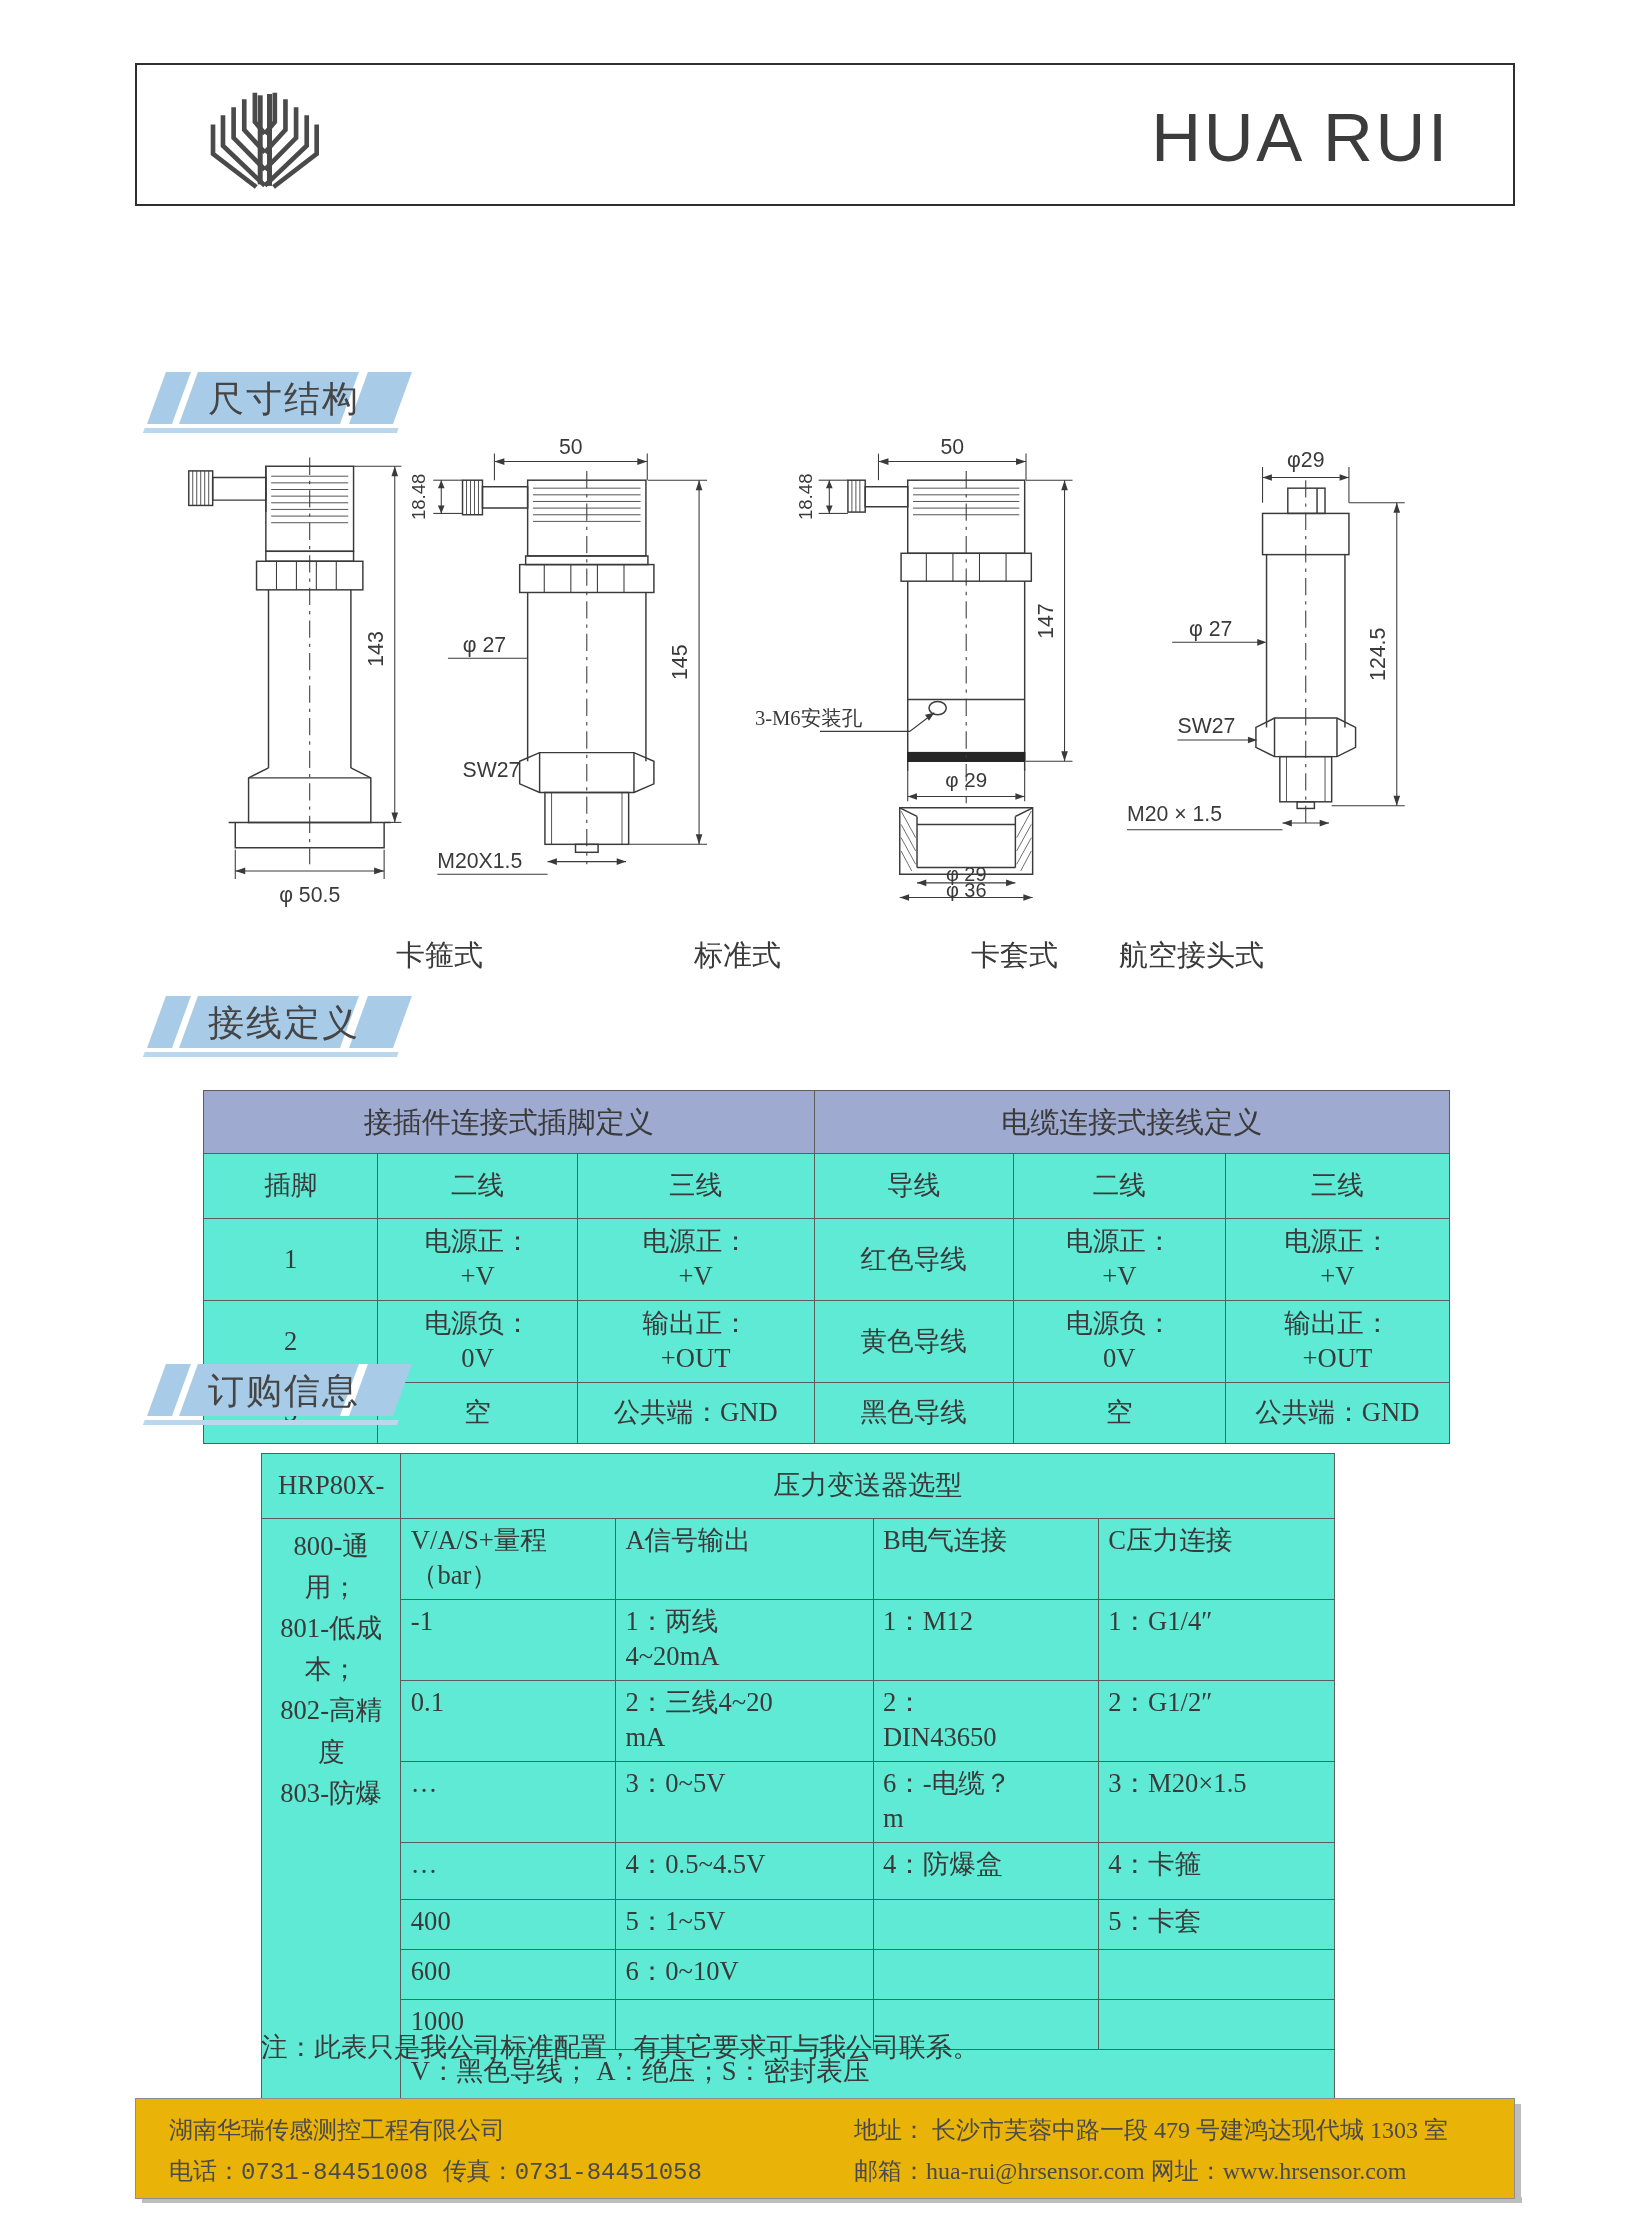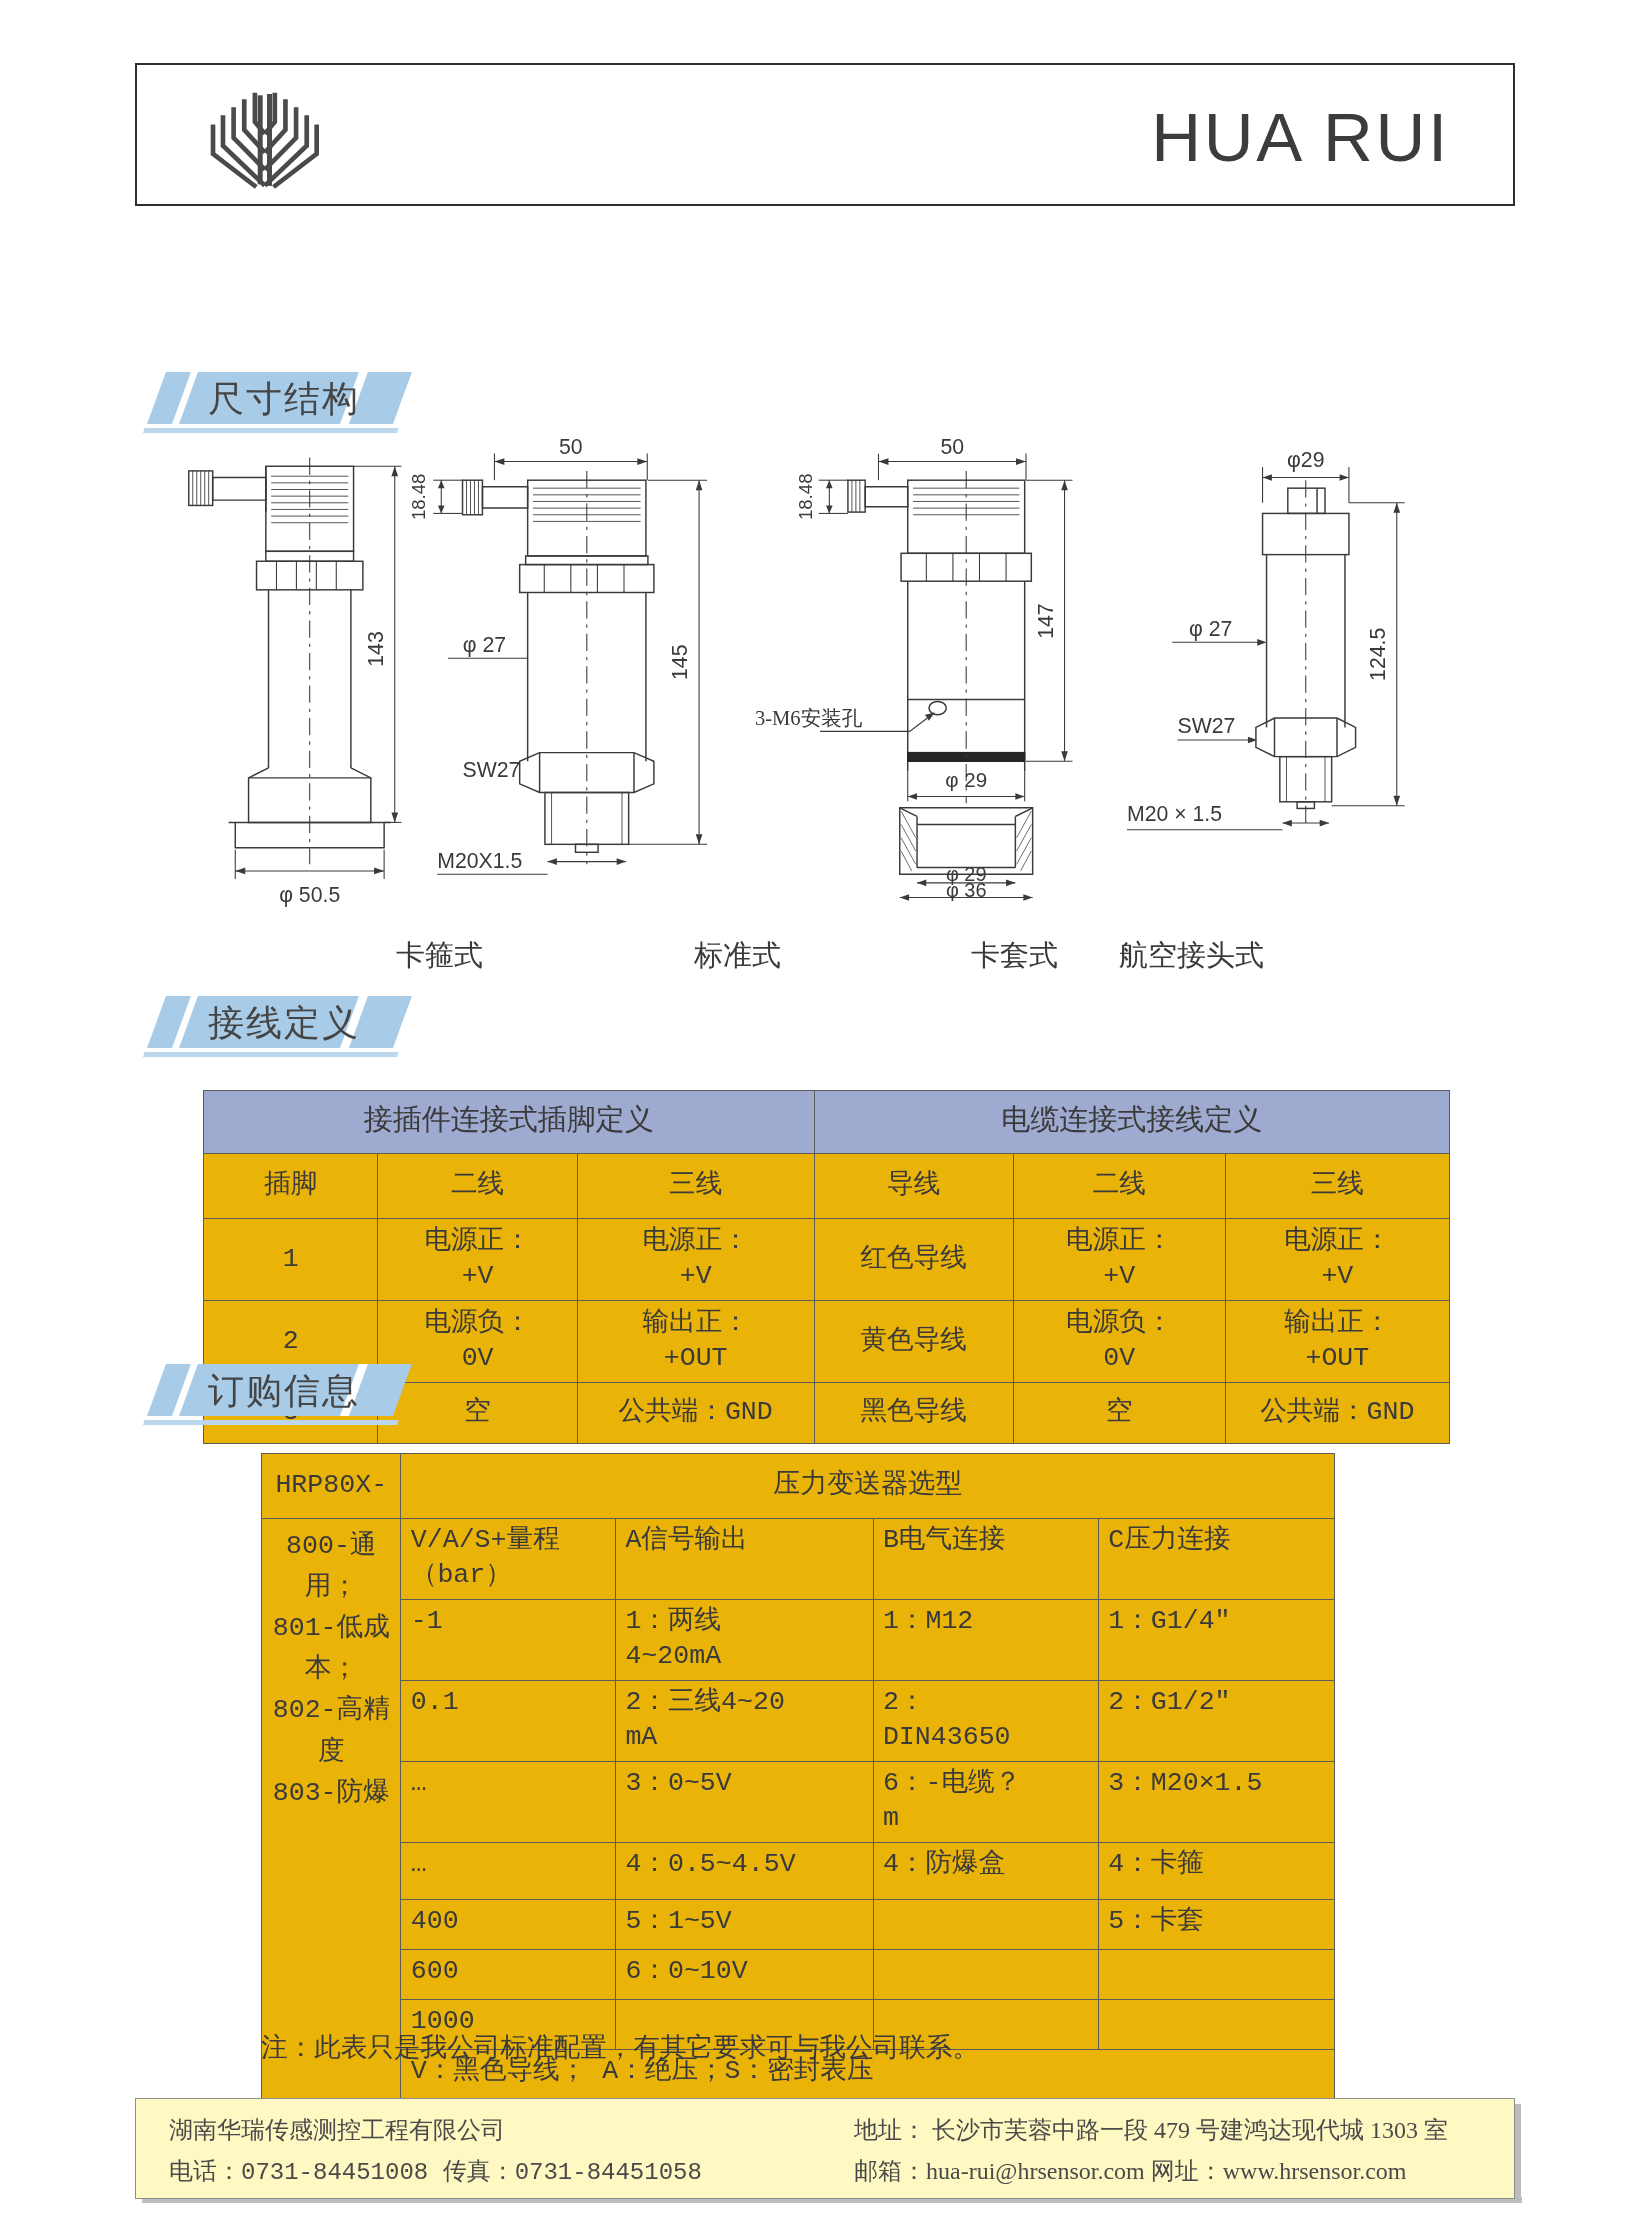--- a/index.html
+++ b/index.html
@@ -64,22 +64,22 @@
 
   .caption-row{ position:absolute; left:135px; top:936px; width:1380px; height:40px; }
   .caption{
     position:absolute; font-size:29px; color:#3a3a3a; white-space:nowrap;
     font-family:"Liberation Serif","DejaVu Serif",serif;
   }
 
   
   table.grid{
     border-collapse:collapse; position:absolute;
-    font-family:Liberation Mono, monospace;
-    color:#3a3a3a; background:#eab308;
+    font-family:Liberation Serif, serif;
+    color:#3a3a3a; background:#5eead4;
   }
   table.grid td{
     border:1.3px solid #5c5c5c; text-align:center; vertical-align:middle;
     padding:4px 2.7px; font-size:26.6px; line-height:1.32;
   }
 
   
   #wiring-table{ left:203px; top:1090px; width:1247px; }
   #wiring-table td.hdr{
     background:#9FAAD0; font-size:29px; height:51px; padding:5.3px 2.7px;
@@ -100,21 +100,21 @@
   }
   .note{
     position:absolute; left:261px; top:2029px;
     font-size:26.6px; color:#3a3a3a; white-space:nowrap;
     font-family:"Liberation Serif","DejaVu Serif",serif;
   }
 
   
   .footer-box{
     position:absolute; left:135px; top:2098px; width:1380px; height:101px;
-    border:1.3px solid #8d8d8d; box-sizing:border-box; background:#fef9c3;
+    border:1.3px solid #8d8d8d; box-sizing:border-box; background:#eab308;
   }
   .footer-shadow{
     position:absolute; left:142px; top:2197px; width:1380px; height:6px;
     background:#bdbdbd;
   }
   .footer-shadow-r{
     position:absolute; left:1515px; top:2104px; width:6px; height:99px;
     background:#bdbdbd;
   }
   .f-line{ position:absolute; font-size:24px; color:#4a4a4a; white-space:nowrap;

